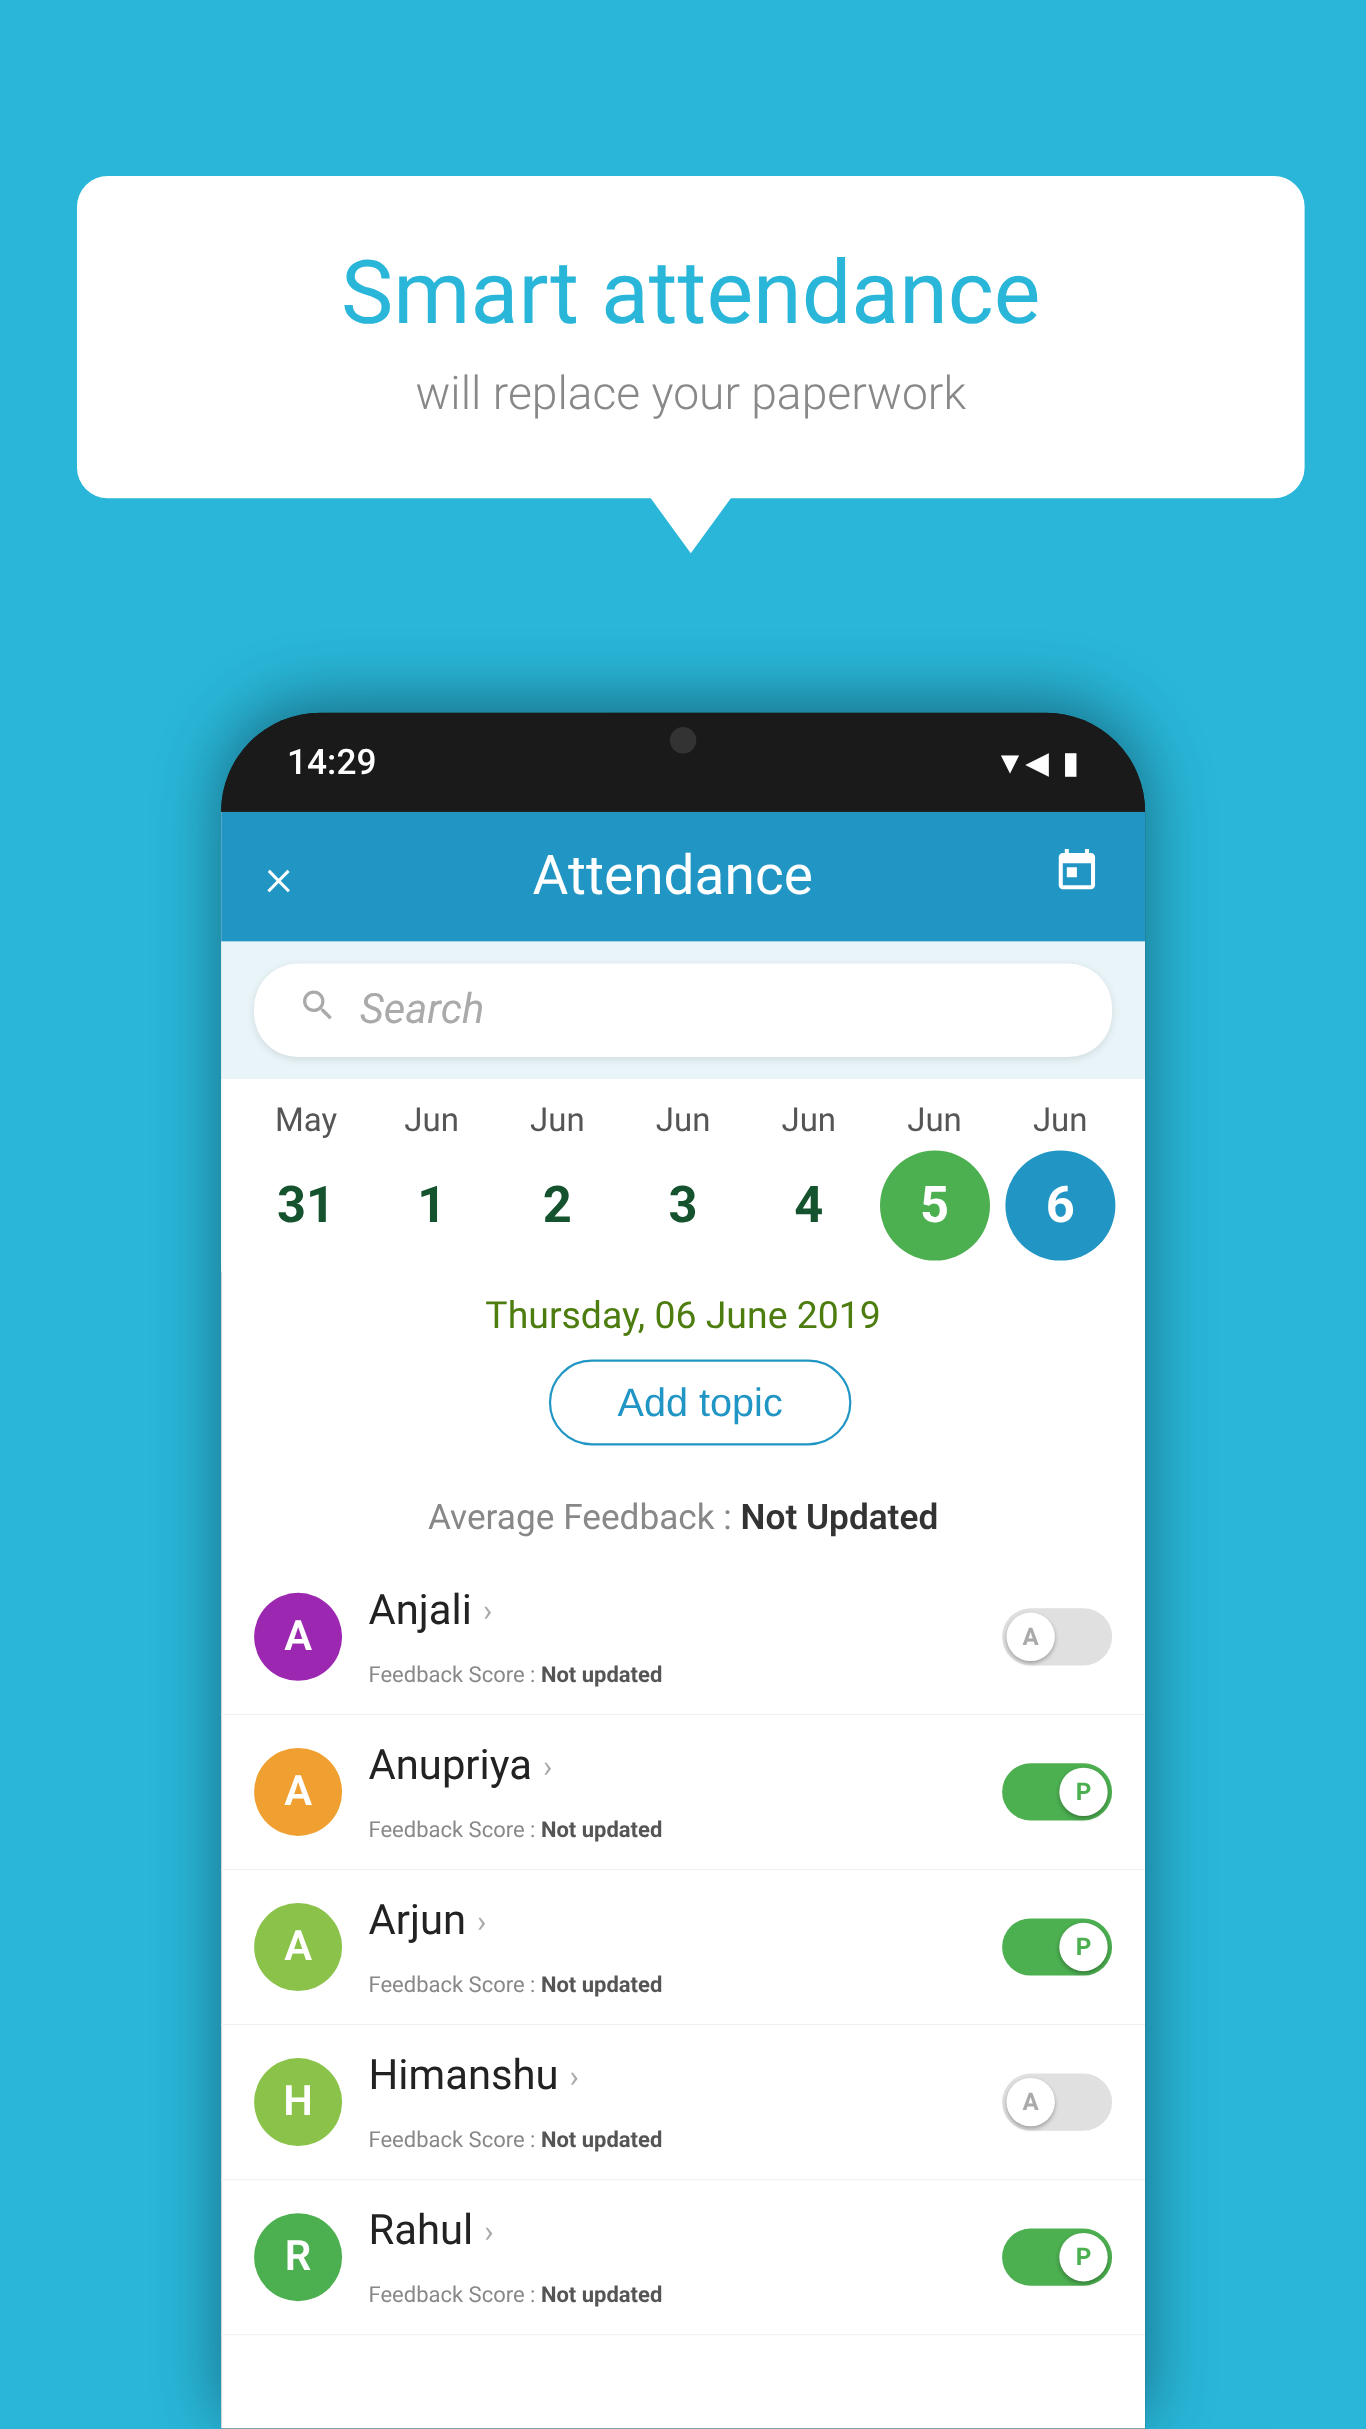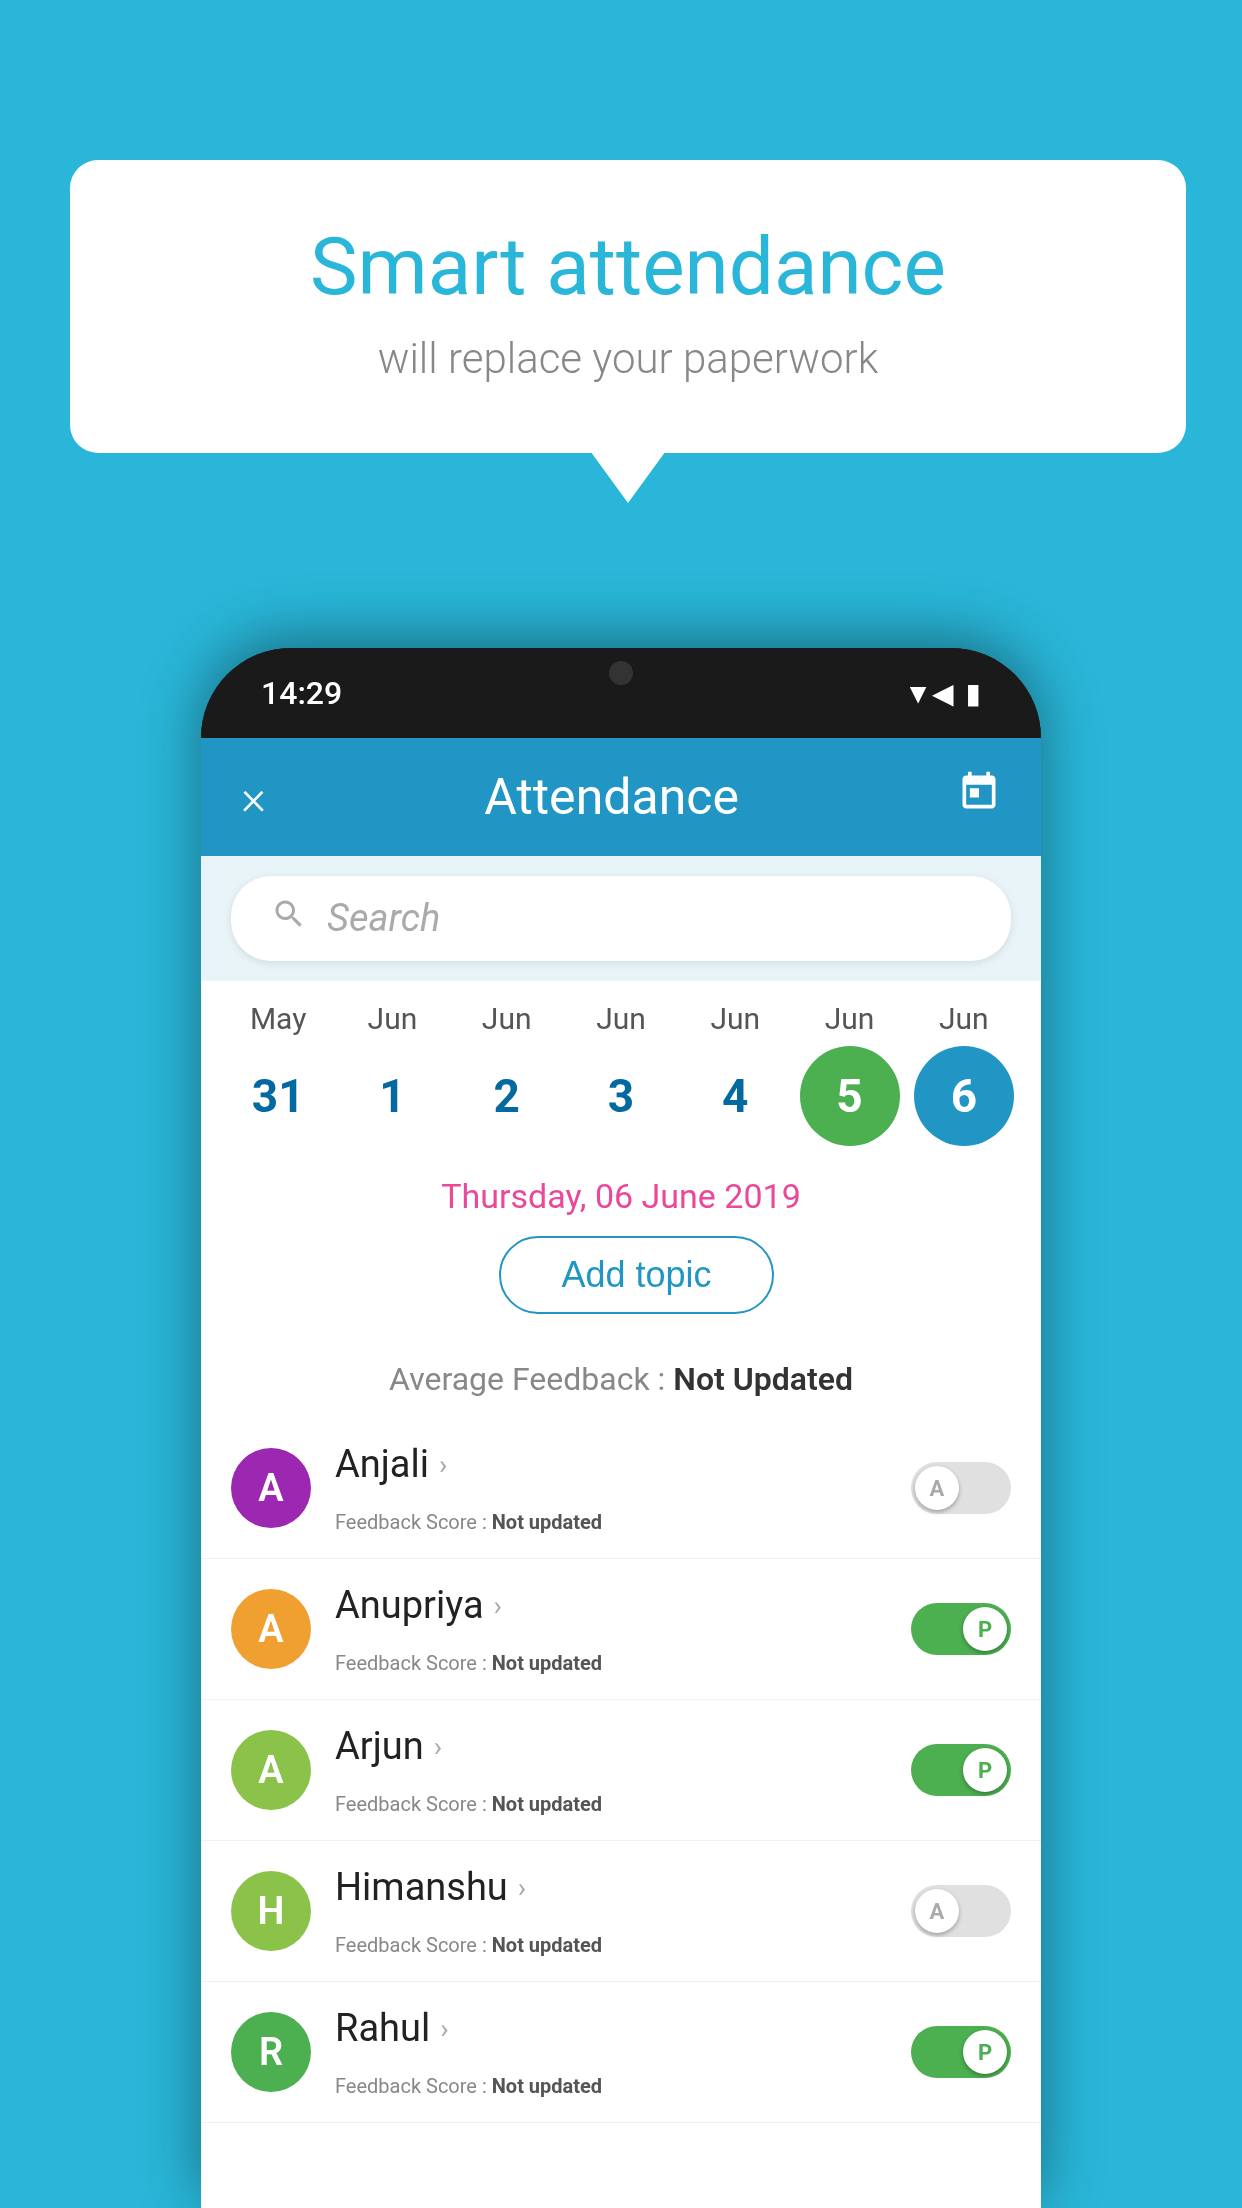--- a/index.html
+++ b/index.html
@@ -178,21 +178,21 @@
     }
     .cal-month {
       color: #555;
       font-size: 30px;
       width: 100px;
       text-align: center;
     }
     .cal-day-num {
       font-size: 46px;
       font-weight: 700;
-      color: #0369a1;
+      color: #14532d;
       width: 100px;
       height: 100px;
       display: flex;
       align-items: center;
       justify-content: center;
       border-radius: 50%;
     }
     .cal-day-num.today {
       background: #4caf50;
       color: white;
@@ -200,21 +200,21 @@
     .cal-day-num.selected {
       background: #2196c4;
       color: white;
     }
 
     
     .date-display {
       text-align: center;
       padding: 20px;
       font-size: 34px;
-      color: #ec4899;
+      color: #4d7c0f;
       font-weight: 400;
     }
 
     
     .add-topic-btn {
       display: block;
       margin: 0 auto 20px;
       border: 2px solid #2196c4;
       background: white;
       color: #2196c4;

